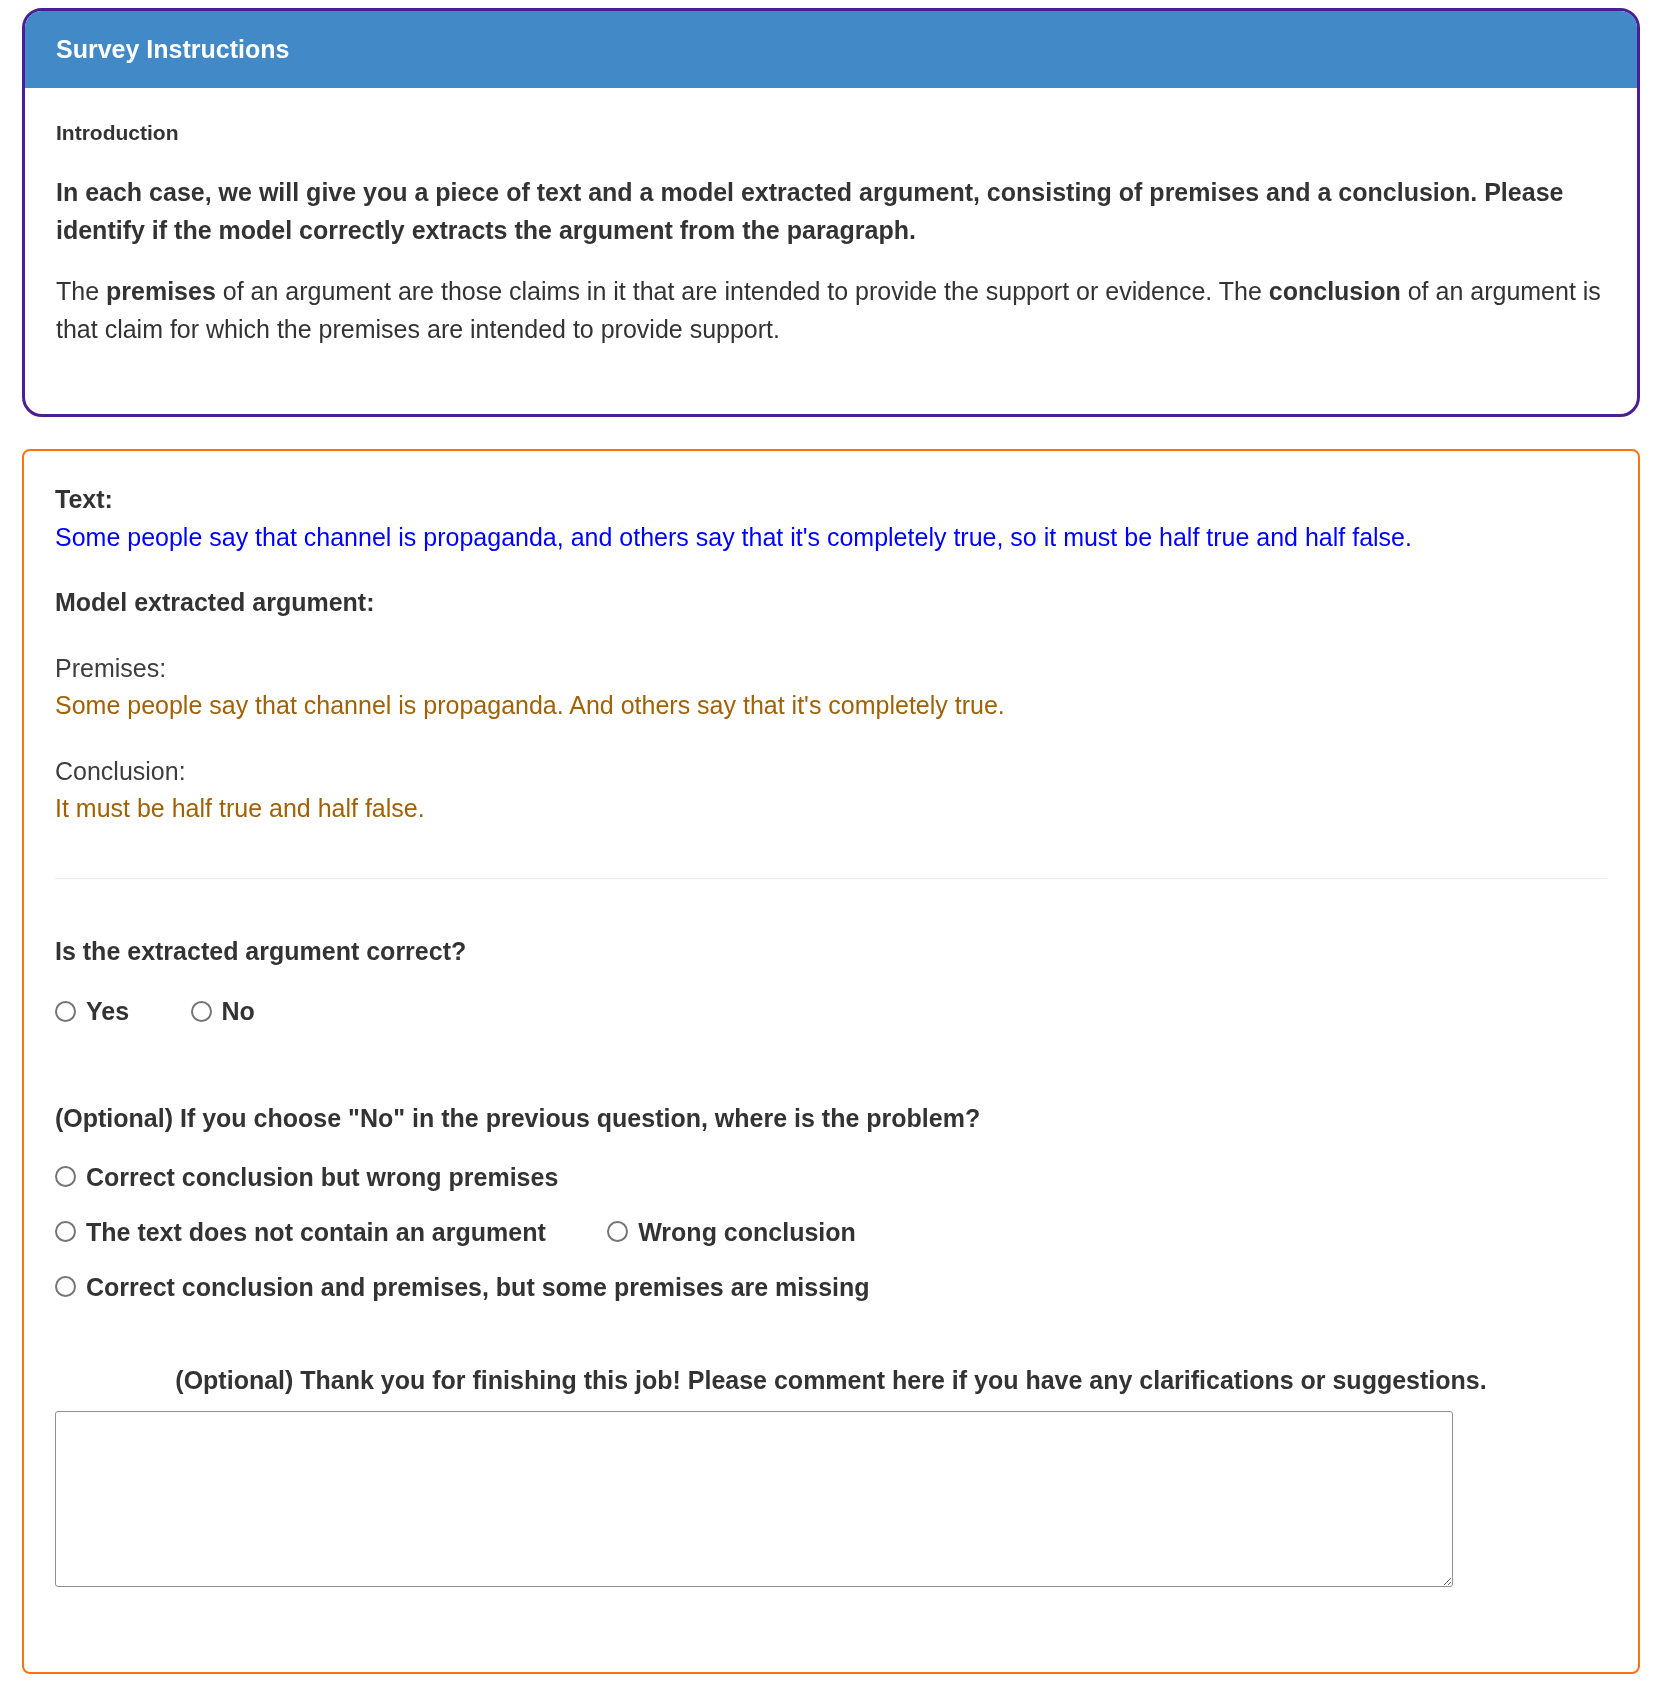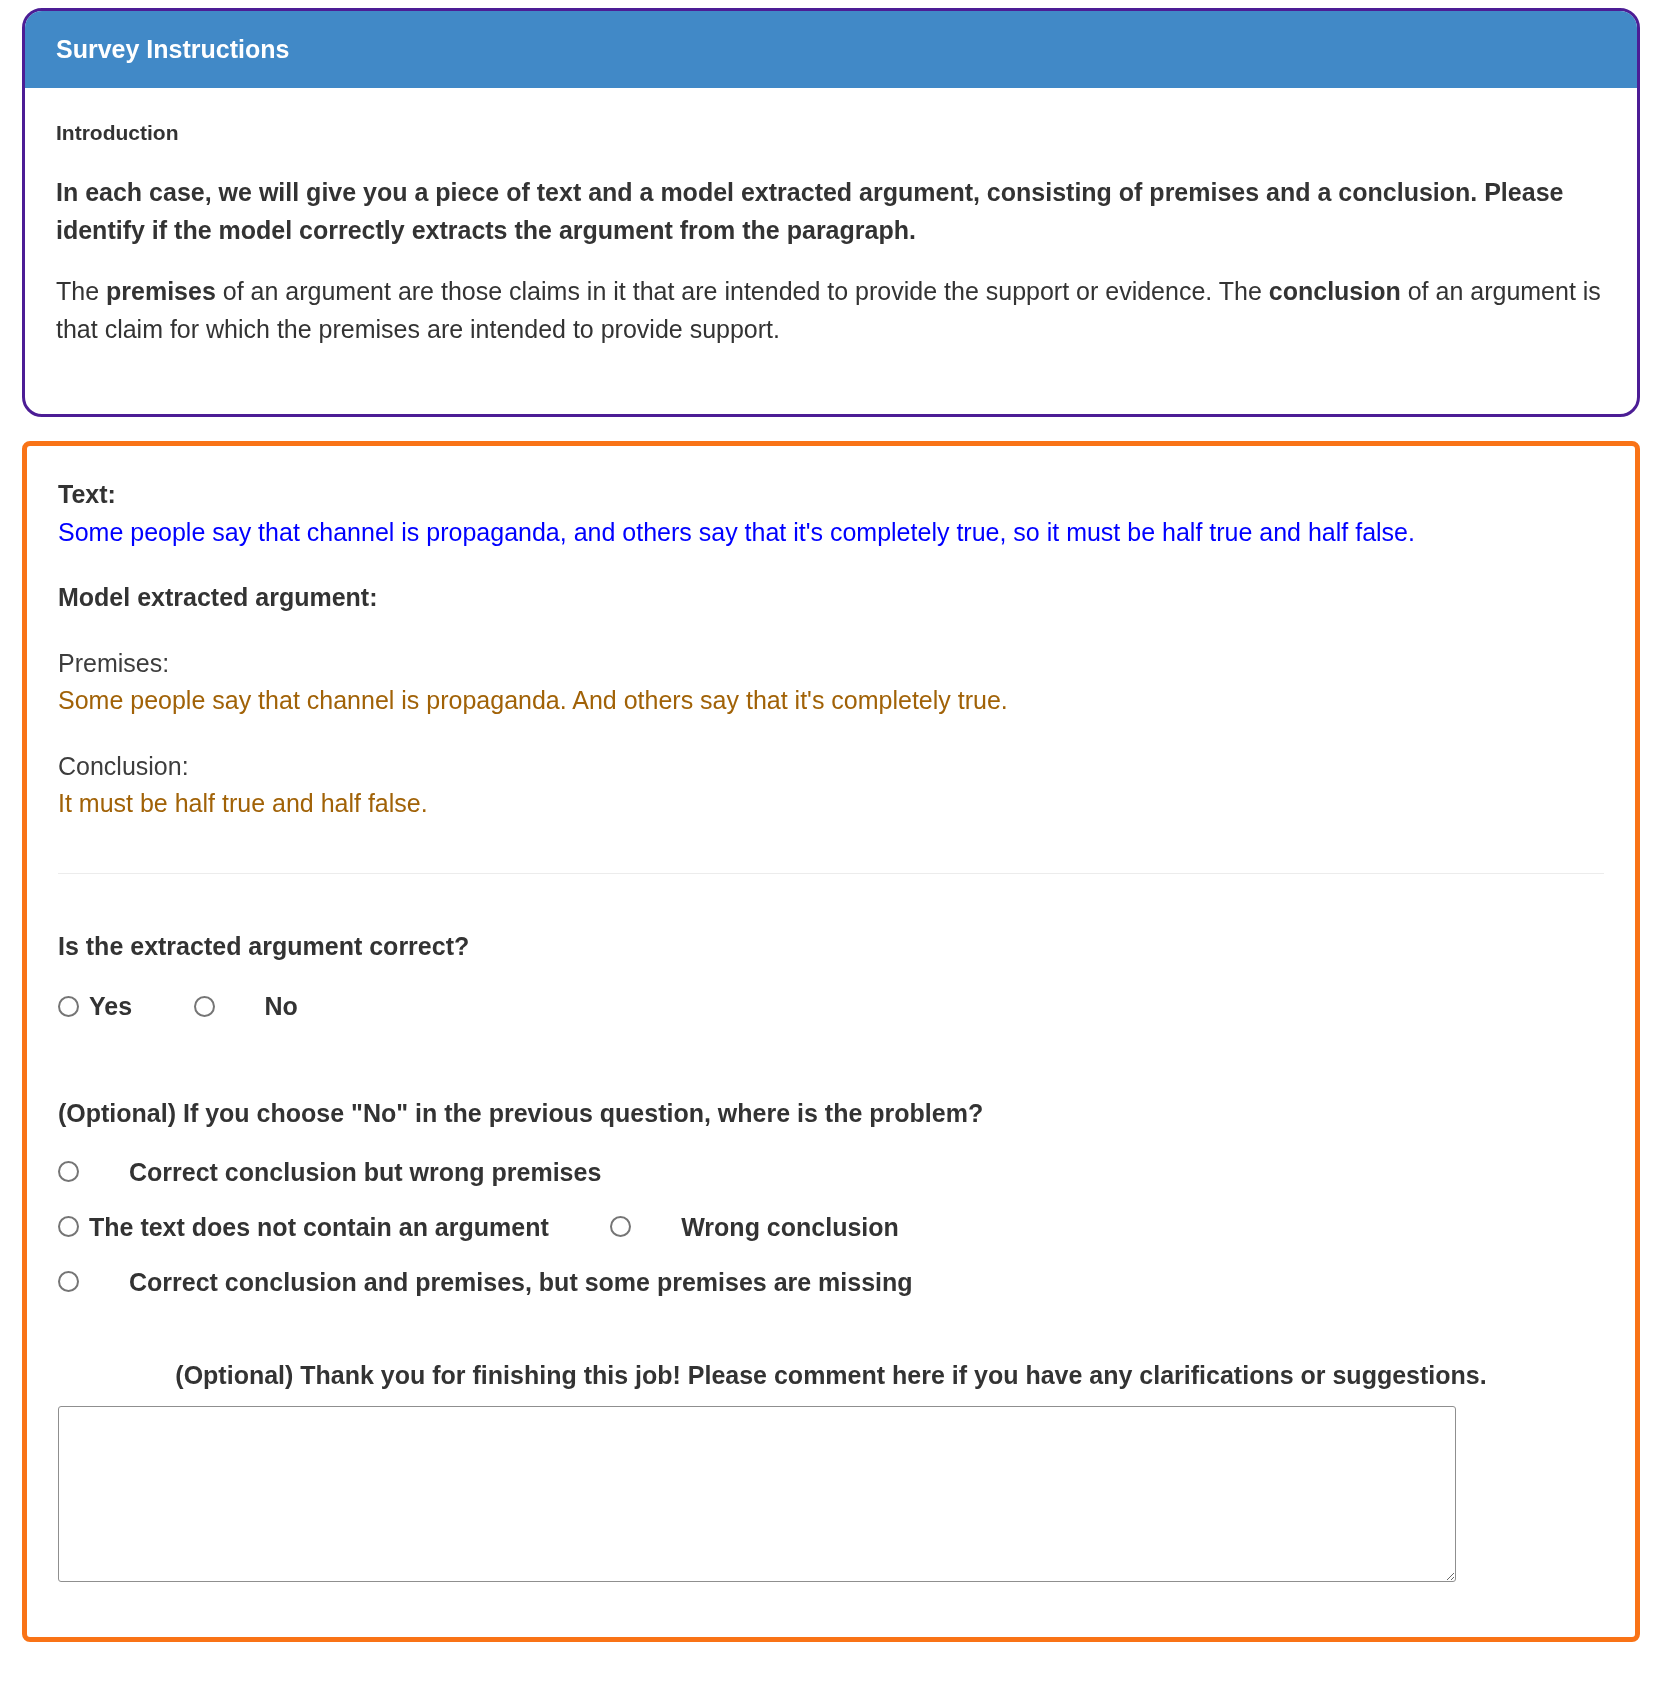--- a/index.html
+++ b/index.html
@@ -44,25 +44,25 @@
     font-size: 25px;
     line-height: 1.5;
     margin: 0 0 24px 0;
   }
   .para:last-child { margin-bottom: 0; }
   .para.bold { font-weight: bold; }
   .inline-bold { font-weight: bold; }
 
   
   .panel-task {
-    margin-top: 24px;
-    border: 5px solid #f97316;
+    margin-top: 32px;
+    border: 2px solid #f97316;
     border-radius: 8px;
     background: #ffffff;
-    padding: 30px 31px 55px 31px;
+    padding: 30px 31px 85px 31px;
   }
   .field-block {
     font-size: 25px;
     line-height: 1.5;
     margin: 0 0 28px 0;
   }
   .field-label-bold { font-weight: bold; color: #333333; }
   .field-label-plain { font-weight: normal; color: #3d3d3d; }
   .text-blue { color: #0000ff; }
   .text-magenta { color: #a16207; }
@@ -90,21 +90,21 @@
   .radio-option {
     display: inline-flex;
     align-items: center;
     margin-right: 57px;
     font-size: 25px;
     font-weight: bold;
     color: #333333;
     cursor: pointer;
     vertical-align: middle;
   }
-  .radio-option:last-child { margin-right: 0; gap: 40px; }
+  .radio-option:last-child { margin-right: 0; }
   input[type="radio"] {
     -webkit-appearance: none;
     appearance: none;
     width: 21px;
     height: 21px;
     border: 2px solid #757575;
     border-radius: 50%;
     background: #ffffff;
     margin: 0 10px 0 0;
     flex: none;

